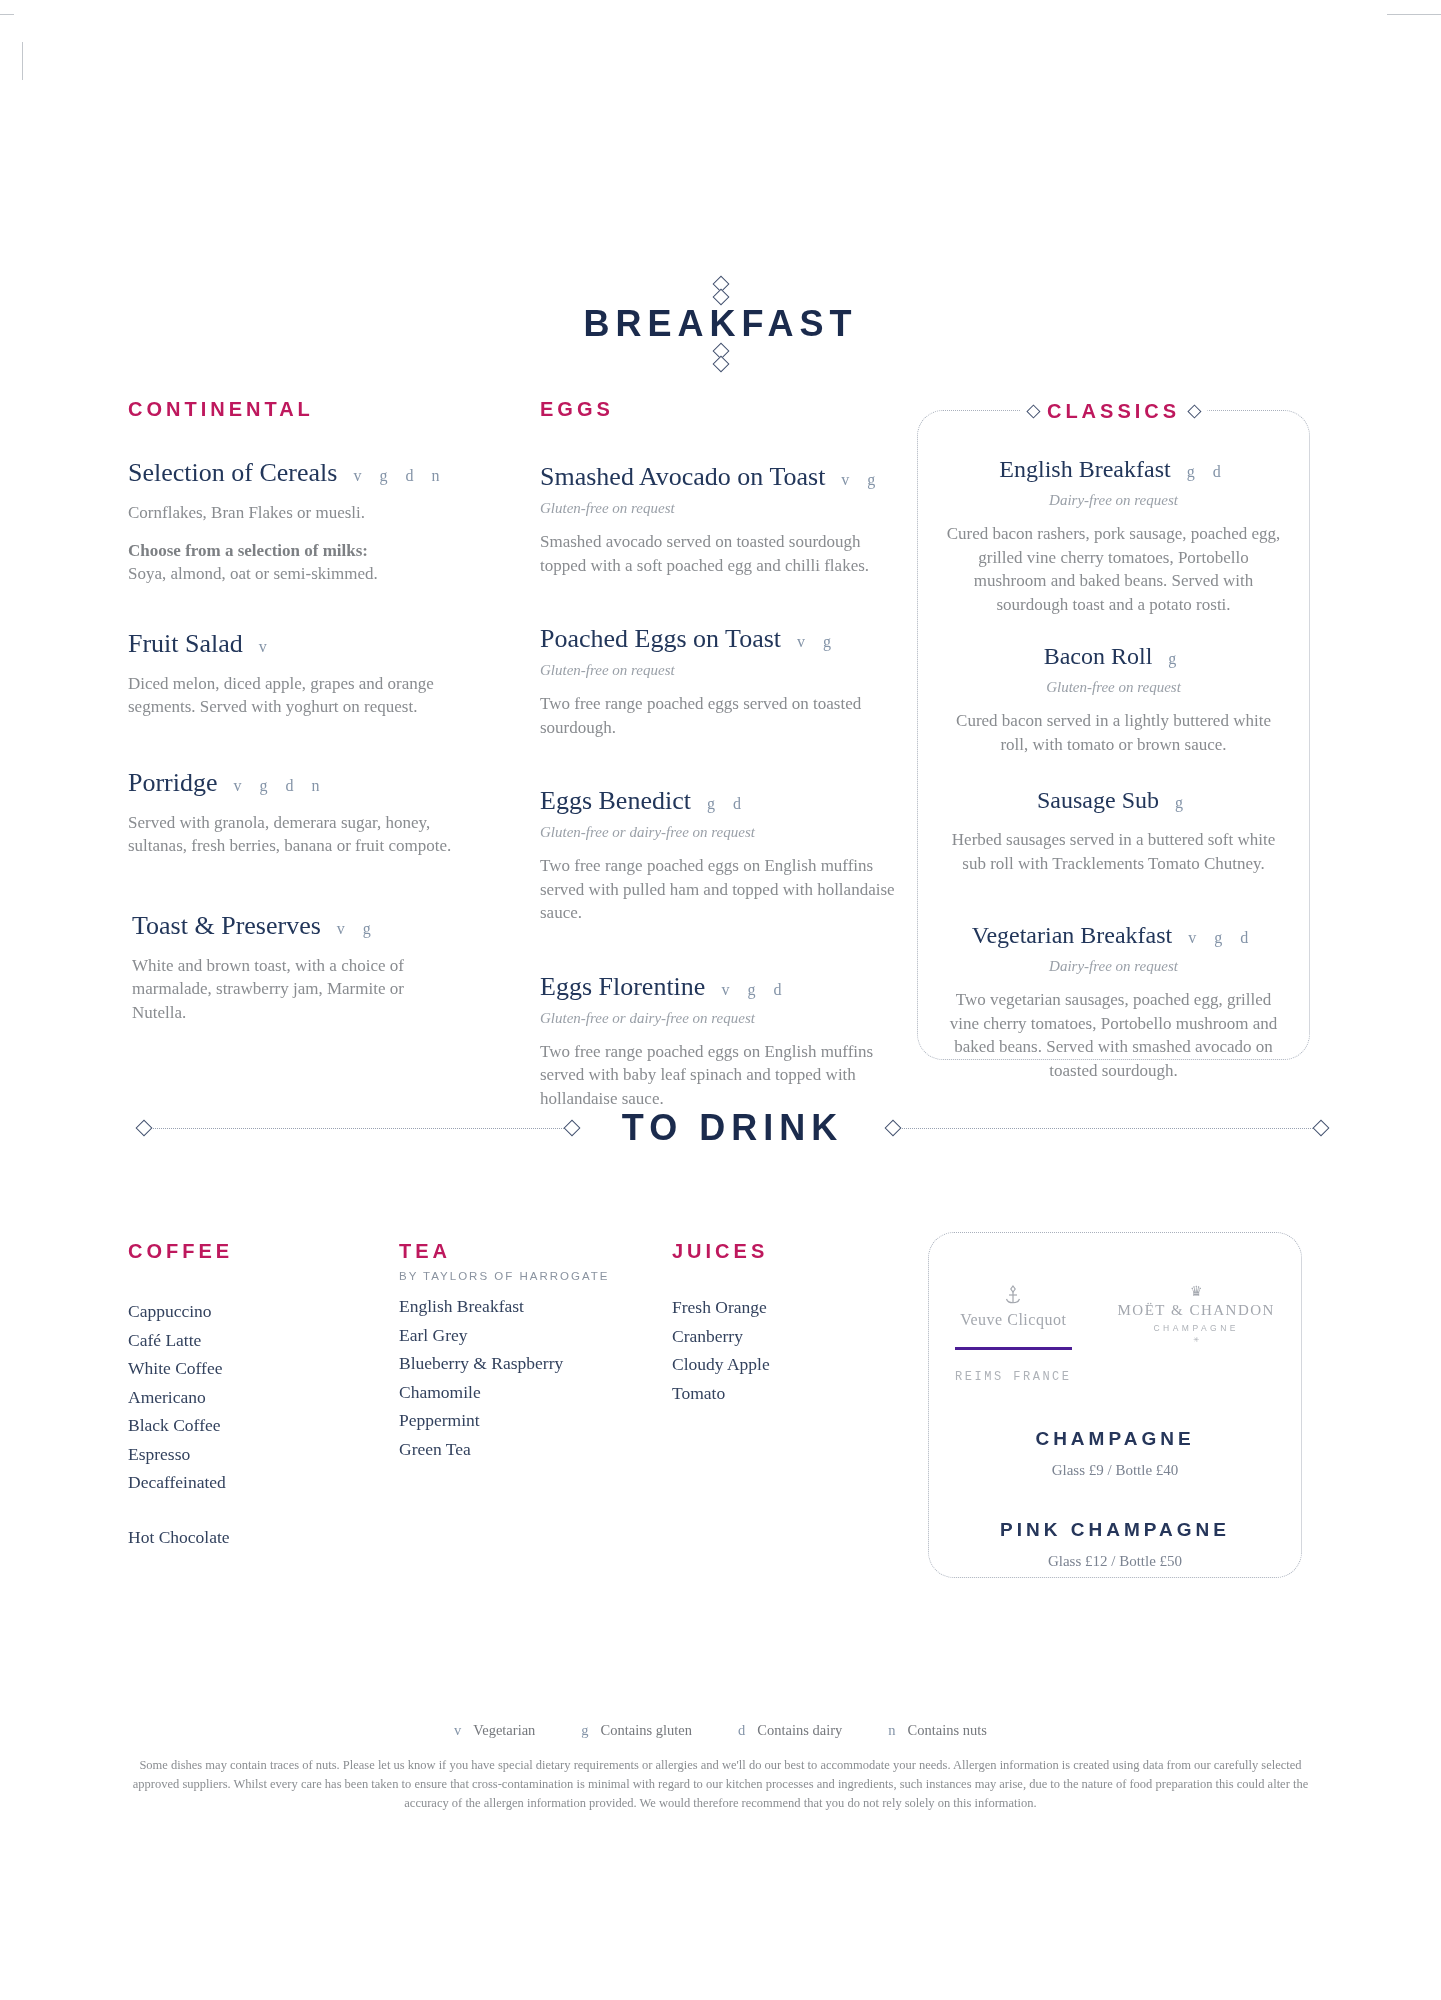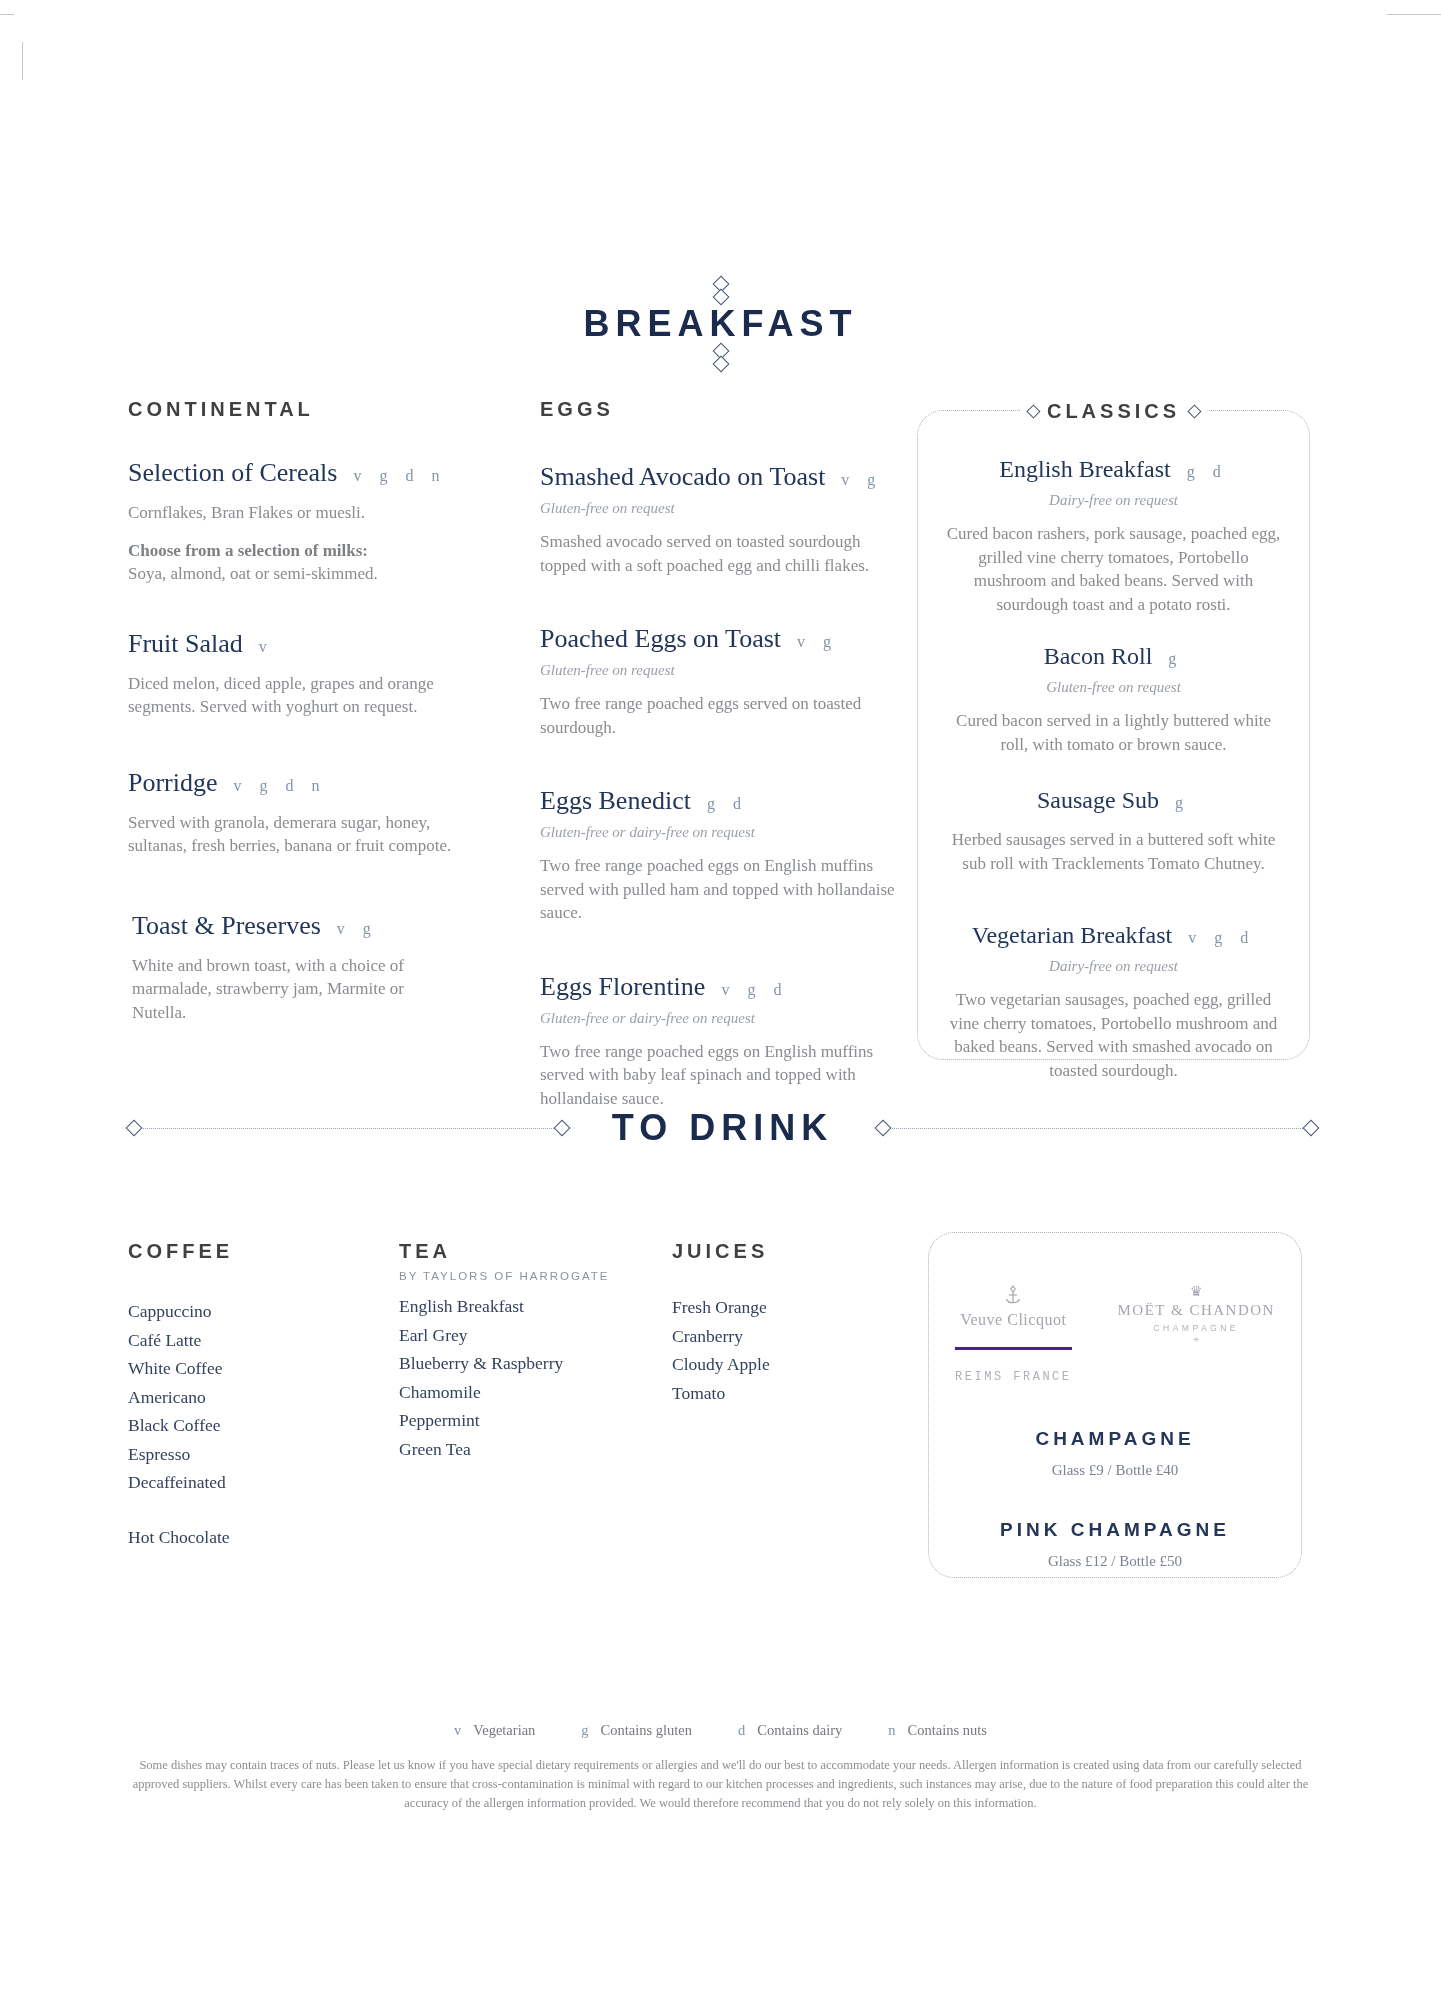--- a/index.html
+++ b/index.html
@@ -10,21 +10,21 @@
   
   .rule-header{position:absolute;display:flex;align-items:center;height:44px;}
   .diamond{width:10px;height:10px;border:1.5px solid #42506e;transform:rotate(45deg);background:#fff;flex:none;}
   .diamond.sm{width:8px;height:8px;}
   .dotline{flex:1;height:0;border-top:1.6px dotted #98a1b1;}
   .menu-title{font-family:"Liberation Sans", sans-serif;font-size:36px;font-weight:700;letter-spacing:6px;
               color:#1b2b4d;margin:0 44px;white-space:nowrap;}
   
   .col{position:absolute;}
   .col-heading{font-family:"Liberation Sans", sans-serif;font-size:20px;font-weight:700;letter-spacing:4px;
-               color:#404040;margin:0;white-space:nowrap;}
+               color:#be185d;margin:0;white-space:nowrap;}
   .col-sub{font-family:"Liberation Sans", sans-serif;font-size:11.5px;letter-spacing:2px;color:#8a93a0;margin-top:7px;}
   
   .item{margin-top:44px;}
   .item-title{font-size:26px;color:#22365a;line-height:32px;}
   .classic .item-title{font-size:24px;}
   .allergens{font-size:16px;color:#8494a8;letter-spacing:7px;margin-left:16px;}
   .note{font-style:italic;font-size:15px;color:#9aa0a8;margin:5px 0 0 0;line-height:20px;}
   .desc{font-size:17px;color:#898c90;line-height:23.5px;margin:12px 0 0 0;}
   .desc .bold{color:#7d8084;font-weight:700;}
   
@@ -154,21 +154,21 @@
       <p class="desc">Herbed sausages served in a buttered soft white sub roll with Tracklements Tomato Chutney.</p>
     </article>
 
     <article class="item" style="">
       <div><span class="item-title">Vegetarian Breakfast</span><span class="allergens">v g d</span></div>
       <p class="note">Dairy-free on request</p>
       <p class="desc">Two vegetarian sausages, poached egg, grilled vine cherry tomatoes, Portobello mushroom and baked beans. Served with smashed avocado on toasted sourdough.</p>
     </article>
   </section>
 
-  <div class="rule-header" style="left:128px;top:1106px;width:1189px;">
+  <div class="rule-header" style="left:138px;top:1106px;width:1189px;">
     <span class="diamond"></span>
     <span class="dotline"></span>
     <span class="diamond"></span>
     <h1 class="menu-title">TO DRINK</h1>
     <span class="diamond"></span>
     <span class="dotline"></span>
     <span class="diamond"></span>
   </div>
 
   <section class="col" style="left:128px;top:1240px;width:240px;">

